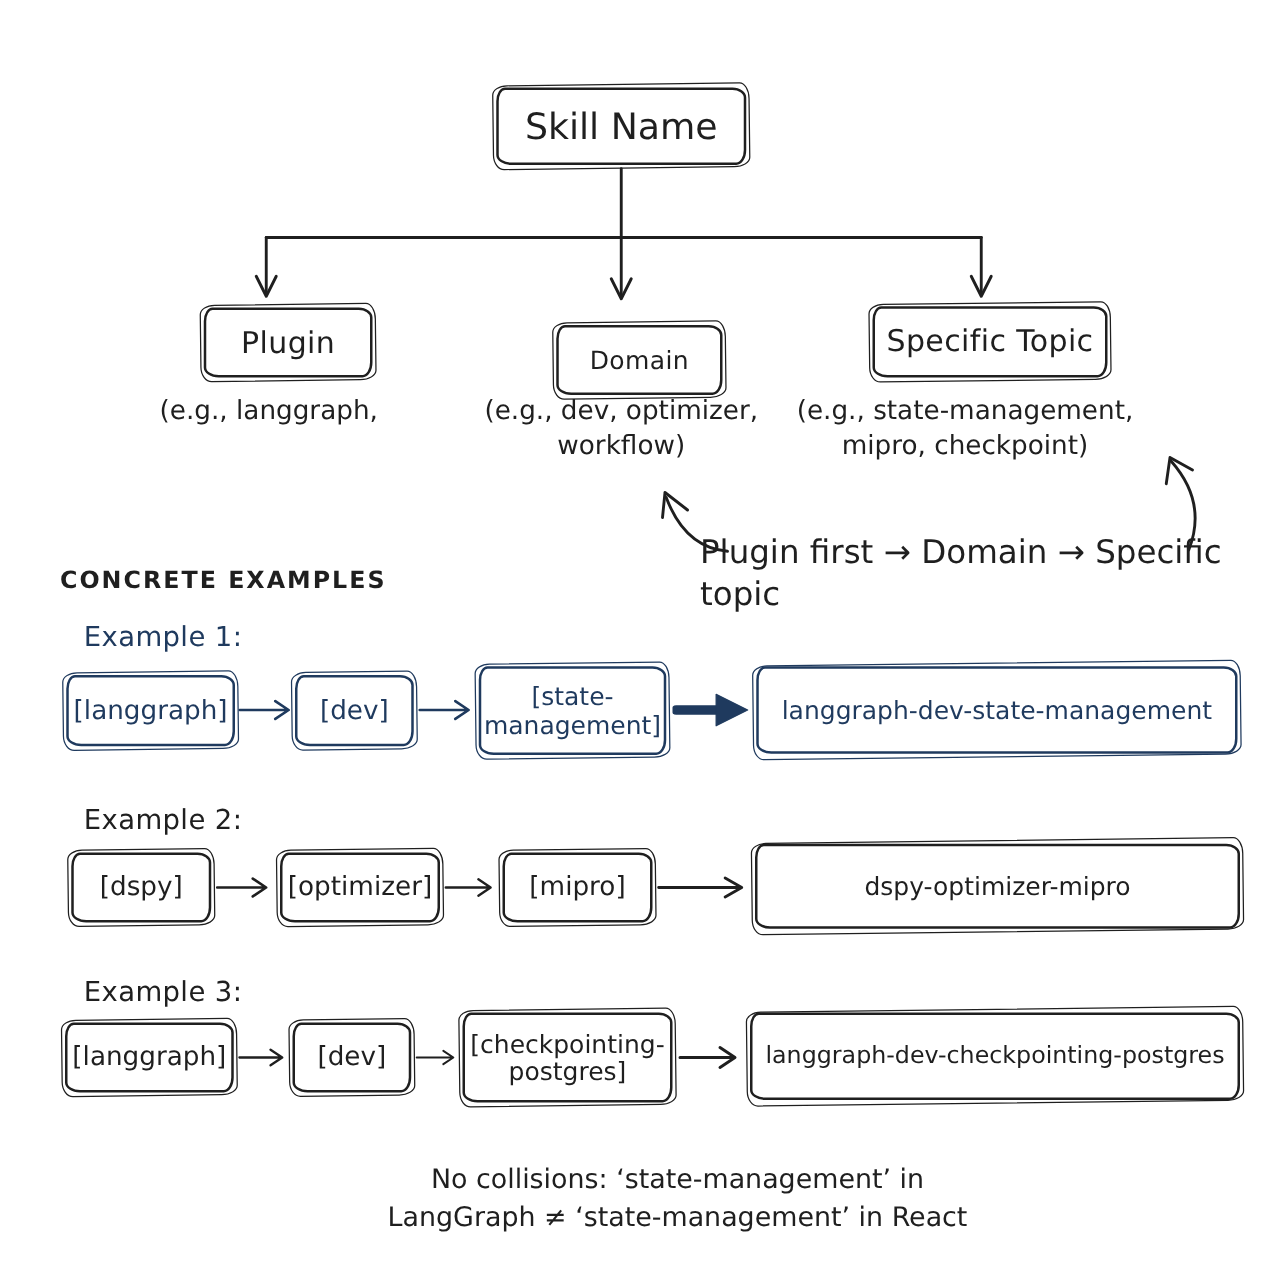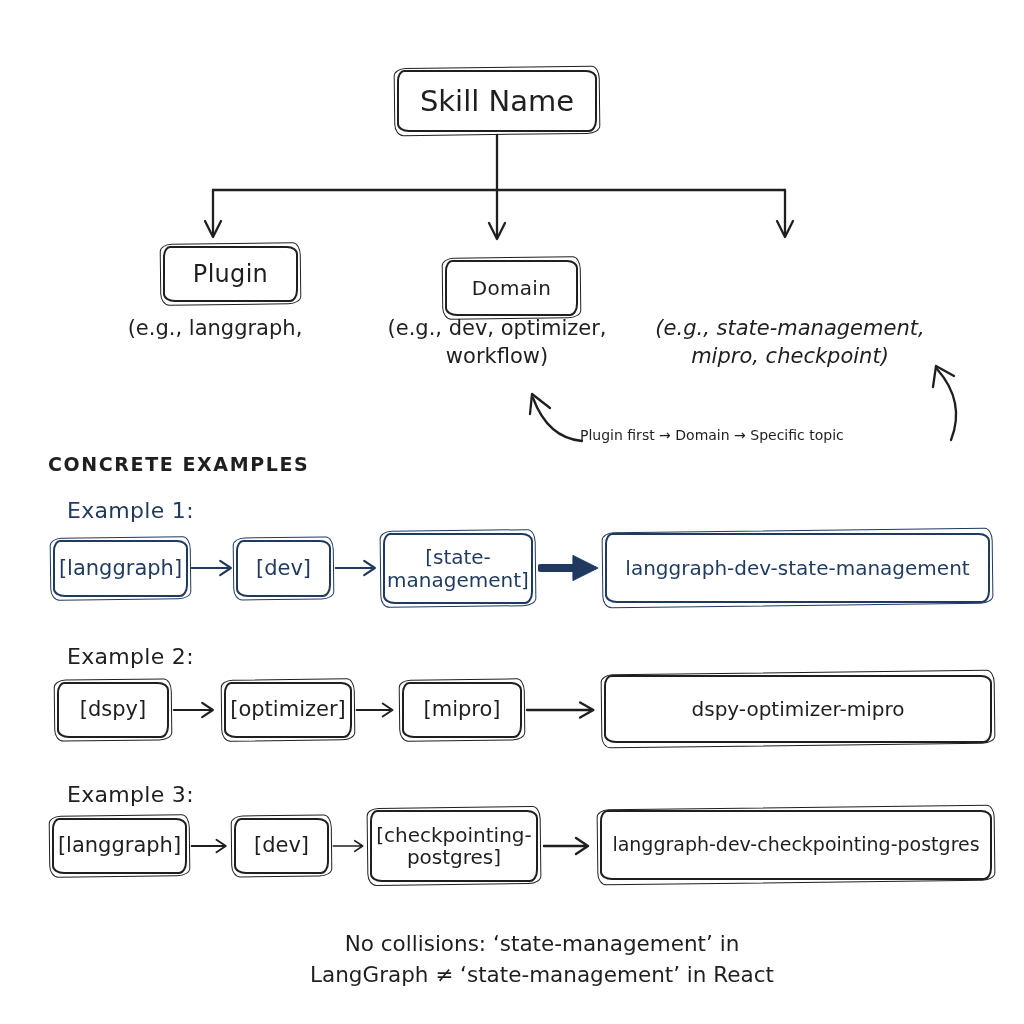--- a/index.html
+++ b/index.html
@@ -51,34 +51,37 @@
   <div class="sbox ink" style="left:397px;top:70px;width:200px;height:62px;font-size:29px;font-weight:500;">
     <span>Skill Name</span>
   </div>
 
   <div class="sbox ink lbl" style="left:148px;top:246px;width:135px;height:56px;font-size:24px;">
     <span>Plugin</span>
   </div>
   <div class="sbox ink lbl" style="left:430px;top:260px;width:133px;height:56px;font-size:20px;">
     <span>Domain</span>
   </div>
+  <div class="sbox ink lbl" style="left:683px;top:245px;width:188px;height:57px;font-size:24px;">
+    <span>Specific Topic</span>
+  </div>
 
   <div class="txt sub ink" style="left:90px;top:314px;width:250px;text-align:center;">
     <div>(e.g., langgraph,</div>
   </div>
   <div class="txt sub ink" style="left:372px;top:314px;width:250px;">
     <div>(e.g., dev, optimizer,</div>
     <div>workflow)</div>
   </div>
-  <div class="txt sub ink" style="left:650px;top:314px;width:280px;font-style:italic;">
+  <div class="txt sub ink" style="left:632px;top:314px;width:280px;">
     <div>(e.g., state-management,</div>
     <div>mipro, checkpoint)</div>
   </div>
 
-  <div class="txt ink" style="left:580px;top:426px;width:420px;font-size:14px;">Plugin first → Domain → Specific topic</div>
+  <div class="txt ink" style="left:560px;top:426px;width:420px;font-size:26px;">Plugin first → Domain → Specific topic</div>
 
   <div class="txt ink bold-cap" style="left:48px;top:452px;">CONCRETE EXAMPLES</div>
 
   <div class="txt navy lbl" style="left:52px;top:497px;">Example 1:</div>
 
   <div class="sbox navy" style="left:53px;top:540px;width:135px;height:57px;font-size:21px;">
     <span>[langgraph]</span>
   </div>
   <svg class="arrow navy" style="left:190px;top:556px;" width="48" height="24" viewBox="0 0 54 24">
     <path d="M2,12 H44 M34,4 L46,12 L34,20" fill="none" stroke="currentColor" stroke-width="2.4" stroke-linecap="round" stroke-linejoin="round"></path>

